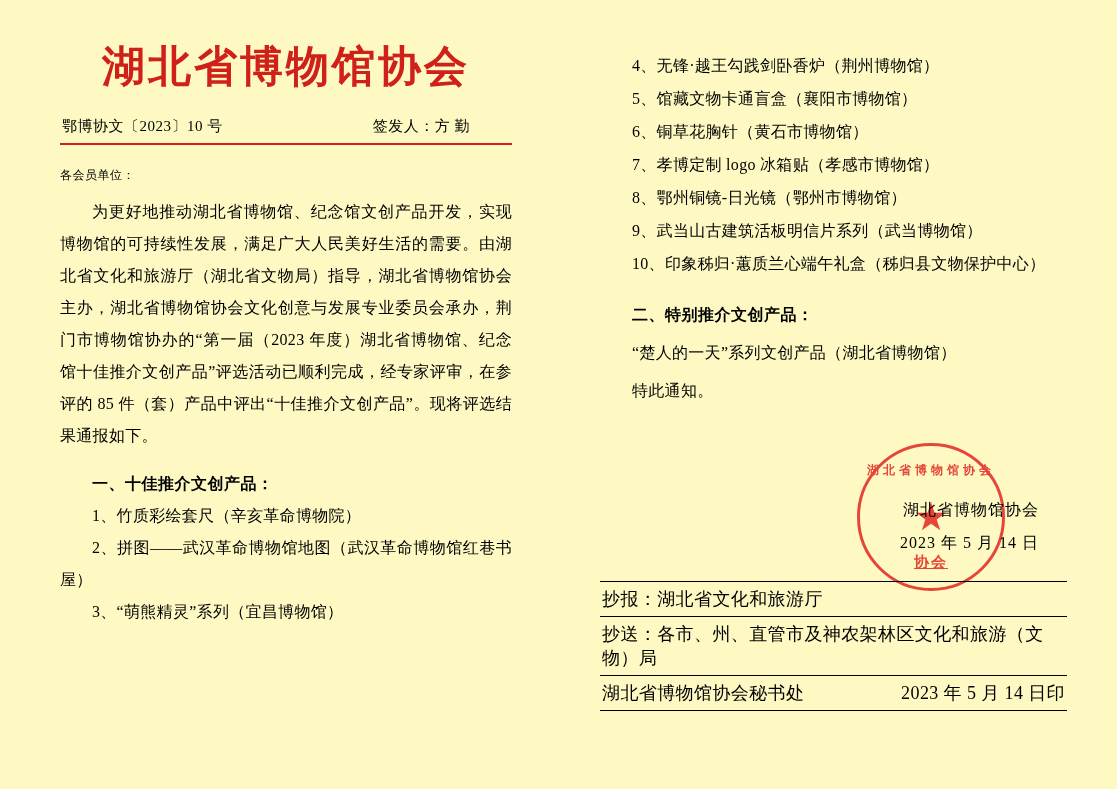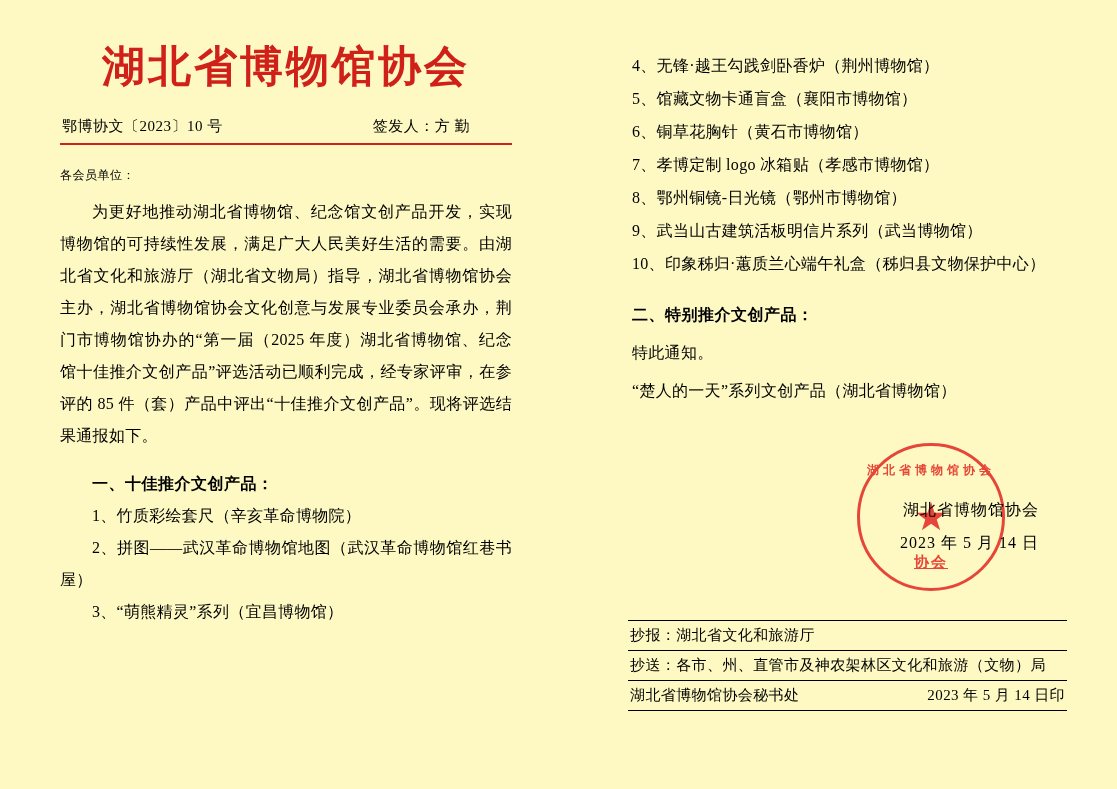--- a/index.html
+++ b/index.html
@@ -170,24 +170,24 @@
     font-size: 12px;
     letter-spacing: 4px;
     font-weight: bold;
   }
   .seal .seal-text-top { top: 16px; }
   .seal .seal-text-bottom { bottom: 16px; font-size: 15px; letter-spacing: 2px; text-decoration: underline; }
 
   
   .footer {
     position: absolute;
-    left: 628px;
+    left: 600px;
     right: 50px;
     bottom: 78px;
-    font-size: 15px;
+    font-size: 18px;
   }
   .footer-row {
     border-bottom: 1px solid #000;
     padding: 5px 2px 5px 2px;
     letter-spacing: 0.4px;
     display: block;
   }
   .footer-row.split {
     display: flex;
     justify-content: space-between;
@@ -207,21 +207,21 @@
 
     <div class="doc-meta">
       <span class="doc-number">鄂博协文〔2023〕10 号</span>
       <span class="doc-signer">签发人：方 勤</span>
     </div>
     <div class="red-rule"></div>
 
 
     <div class="salutation">各会员单位：</div>
 
-    <div class="para">为更好地推动湖北省博物馆、纪念馆文创产品开发，实现博物馆的可持续性发展，满足广大人民美好生活的需要。由湖北省文化和旅游厅（湖北省文物局）指导，湖北省博物馆协会主办，湖北省博物馆协会文化创意与发展专业委员会承办，荆门市博物馆协办的“第一届（2025 年度）湖北省博物馆、纪念馆十佳推介文创产品”评选活动已顺利完成，经专家评审，在参评的 85 件（套）产品中评出“十佳推介文创产品”。现将评选结果通报如下。</div>
+    <div class="para">为更好地推动湖北省博物馆、纪念馆文创产品开发，实现博物馆的可持续性发展，满足广大人民美好生活的需要。由湖北省文化和旅游厅（湖北省文物局）指导，湖北省博物馆协会主办，湖北省博物馆协会文化创意与发展专业委员会承办，荆门市博物馆协办的“第一届（2023 年度）湖北省博物馆、纪念馆十佳推介文创产品”评选活动已顺利完成，经专家评审，在参评的 85 件（套）产品中评出“十佳推介文创产品”。现将评选结果通报如下。</div>
 
     <div class="section-head">一、十佳推介文创产品：</div>
 
     <div class="list-item">1、竹质彩绘套尺（辛亥革命博物院）</div>
     <div class="list-item wrap">2、拼图——武汉革命博物馆地图（武汉革命博物馆红巷书屋）</div>
     <div class="list-item">3、“萌熊精灵”系列（宜昌博物馆）</div>
 
   </div>
 
   <div class="col col-right">
@@ -230,22 +230,22 @@
 
     <div class="list-item">4、无锋·越王勾践剑卧香炉（荆州博物馆）</div>
     <div class="list-item">5、馆藏文物卡通盲盒（襄阳市博物馆）</div>
     <div class="list-item">6、铜草花胸针（黄石市博物馆）</div>
     <div class="list-item">7、孝博定制 logo 冰箱贴（孝感市博物馆）</div>
     <div class="list-item">8、鄂州铜镜-日光镜（鄂州市博物馆）</div>
     <div class="list-item">9、武当山古建筑活板明信片系列（武当博物馆）</div>
     <div class="list-item wrap">10、印象秭归·蕙质兰心端午礼盒（秭归县文物保护中心）</div>
 
     <div class="section-head">二、特别推介文创产品：</div>
+    <div class="note-line">“楚人的一天”系列文创产品（湖北省博物馆）</div>
     <div class="note-line">特此通知。</div>
-    <div class="note-line">“楚人的一天”系列文创产品（湖北省博物馆）</div>
 
     <div class="seal-area">
       <div class="seal">
         <div class="seal-text-top">湖北省博物馆协会</div>
         <div class="star">★</div>
         <div class="seal-text-bottom">协会</div>
       </div>
       <div class="org-sign">
         <div>湖北省博物馆协会</div>
         <div>2023 年 5 月 14 日</div>

